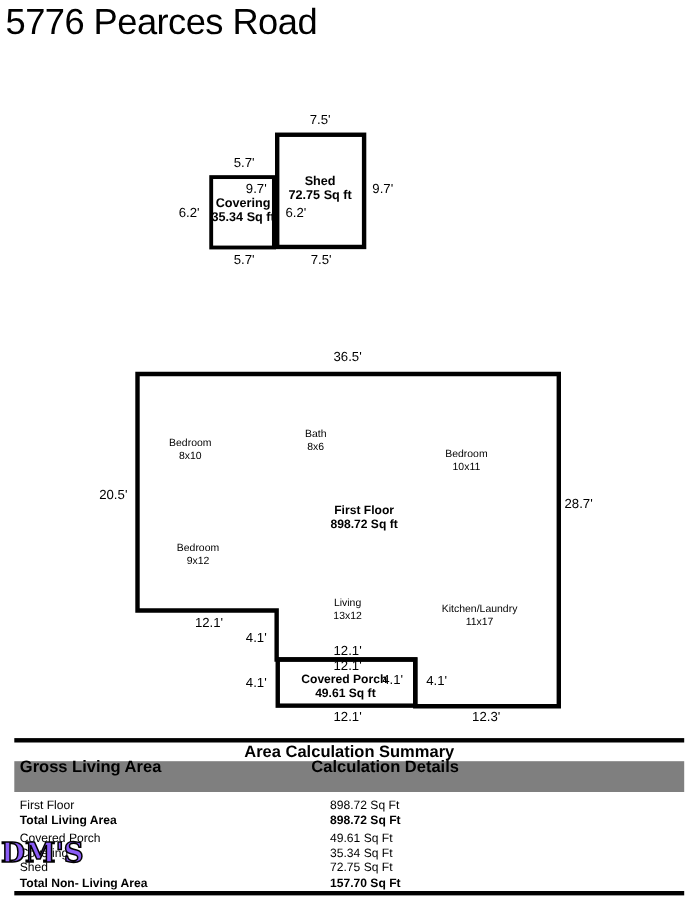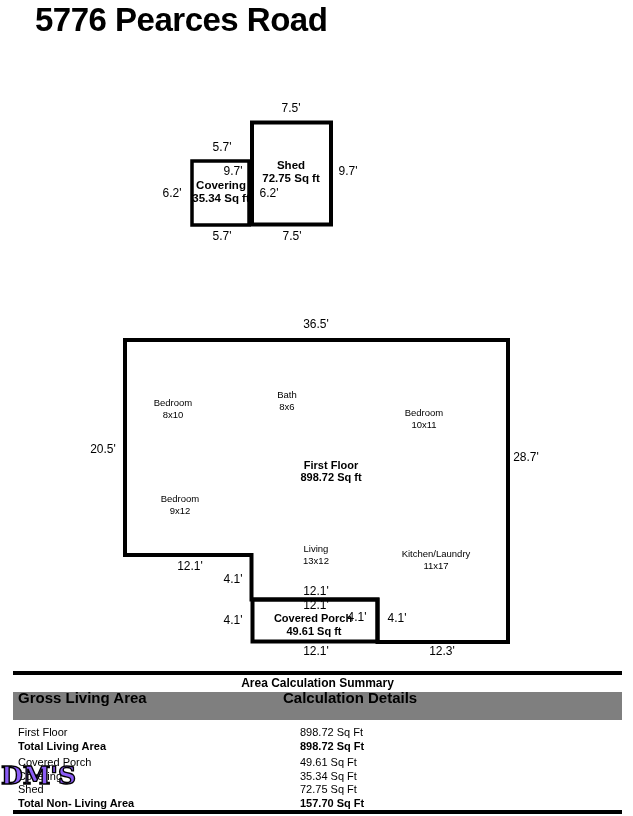--- a/index.html
+++ b/index.html
@@ -1,31 +1,31 @@
 <!DOCTYPE html>
 <html><head>
 <meta charset="utf-8">
 <style>
   html,body{margin:0;padding:0;background:#fff;}
   #page{position:relative;width:633px;height:816px;background:#fff;overflow:hidden;
         font-family:"Liberation Sans",sans-serif;color:#000;}
   
-  .hdr-title{position:absolute;left:5px;top:1px;font-size:33px;font-weight:bold;letter-spacing:-0.5px;white-space:nowrap;margin-left:30px;}
+  .hdr-title{position:absolute;left:5px;top:1px;font-size:33px;font-weight:normal;letter-spacing:-0.5px;white-space:nowrap;}
   .hdr-sub1{position:absolute;left:6px;top:40px;font-size:21px;letter-spacing:-0.3px;white-space:nowrap;}
   .hdr-sub2{position:absolute;left:5px;top:69px;font-size:21px;letter-spacing:-0.3px;white-space:nowrap;}
   
   svg.plan{position:absolute;left:0;top:0;}
   
   .lbl{position:absolute;transform:translate(-50%,-50%);white-space:nowrap;font-size:12px;line-height:1.1;}
   .room{position:absolute;transform:translate(-50%,-50%);text-align:center;font-size:9.5px;line-height:1.25;white-space:nowrap;}
   .blbl{position:absolute;transform:translate(-50%,-50%);text-align:center;font-weight:bold;font-size:11.5px;line-height:1.12;white-space:nowrap;}
   
   .tbl{position:absolute;left:13px;top:671px;width:609px;font-size:11px;}
   .tbl .hline{height:4px;background:#000;}
-  .tbl .ttl{height:17px;line-height:17px;text-align:center;font-weight:bold;font-size:12px;}
+  .tbl .ttl{height:17px;line-height:17px;text-align:center;font-weight:bold;font-size:15px;}
   .tbl .gray{position:relative;height:28px;line-height:11px;background:#7f7f7f;font-weight:bold;font-size:15px;text-align:right;}
   .tbl .gray .c1{position:absolute;left:5px;top:0;}
   .tbl .gray .c2{position:absolute;left:270px;top:0;}
   .tbl .sec1{padding-top:6px;}
   .tbl .sec2{padding-top:3px;}
   .tbl .row{position:relative;height:13.5px;line-height:13.5px;}
   .tbl .row .c1{position:absolute;left:5px;top:0;}
   .tbl .row .c2{position:absolute;left:287px;top:0;}
   .tbl .row.bold{font-weight:bold;}
   

